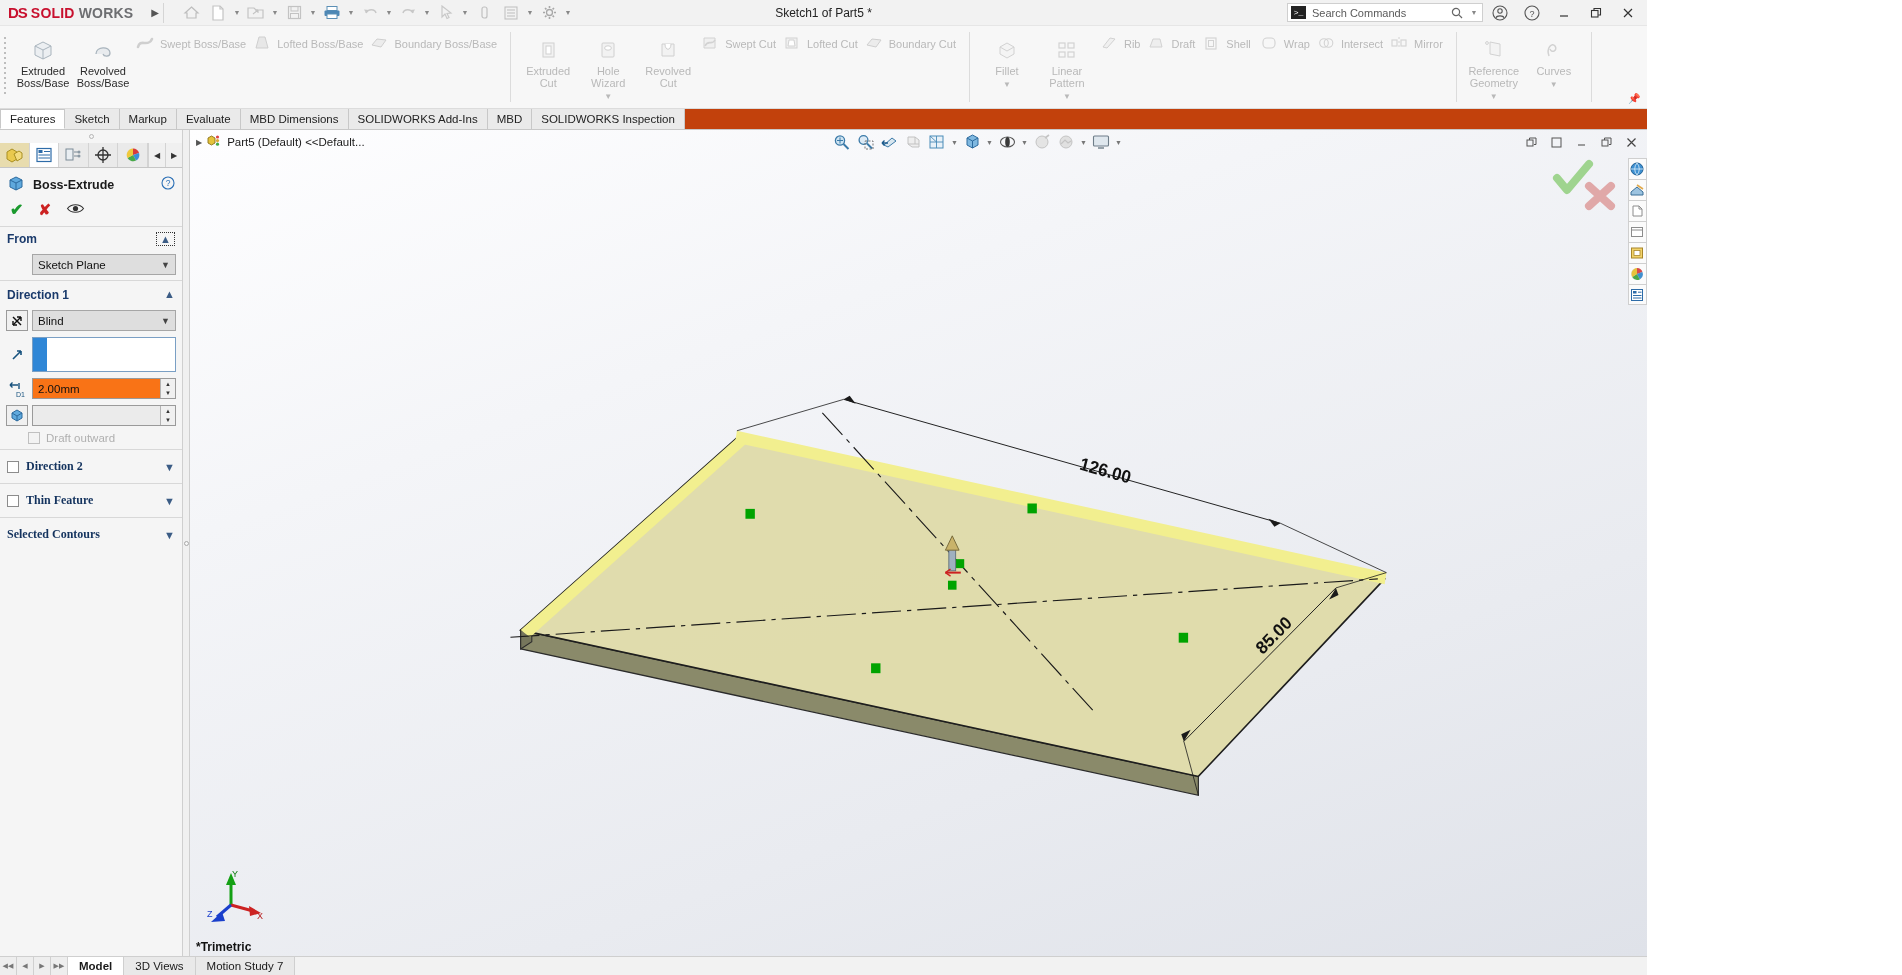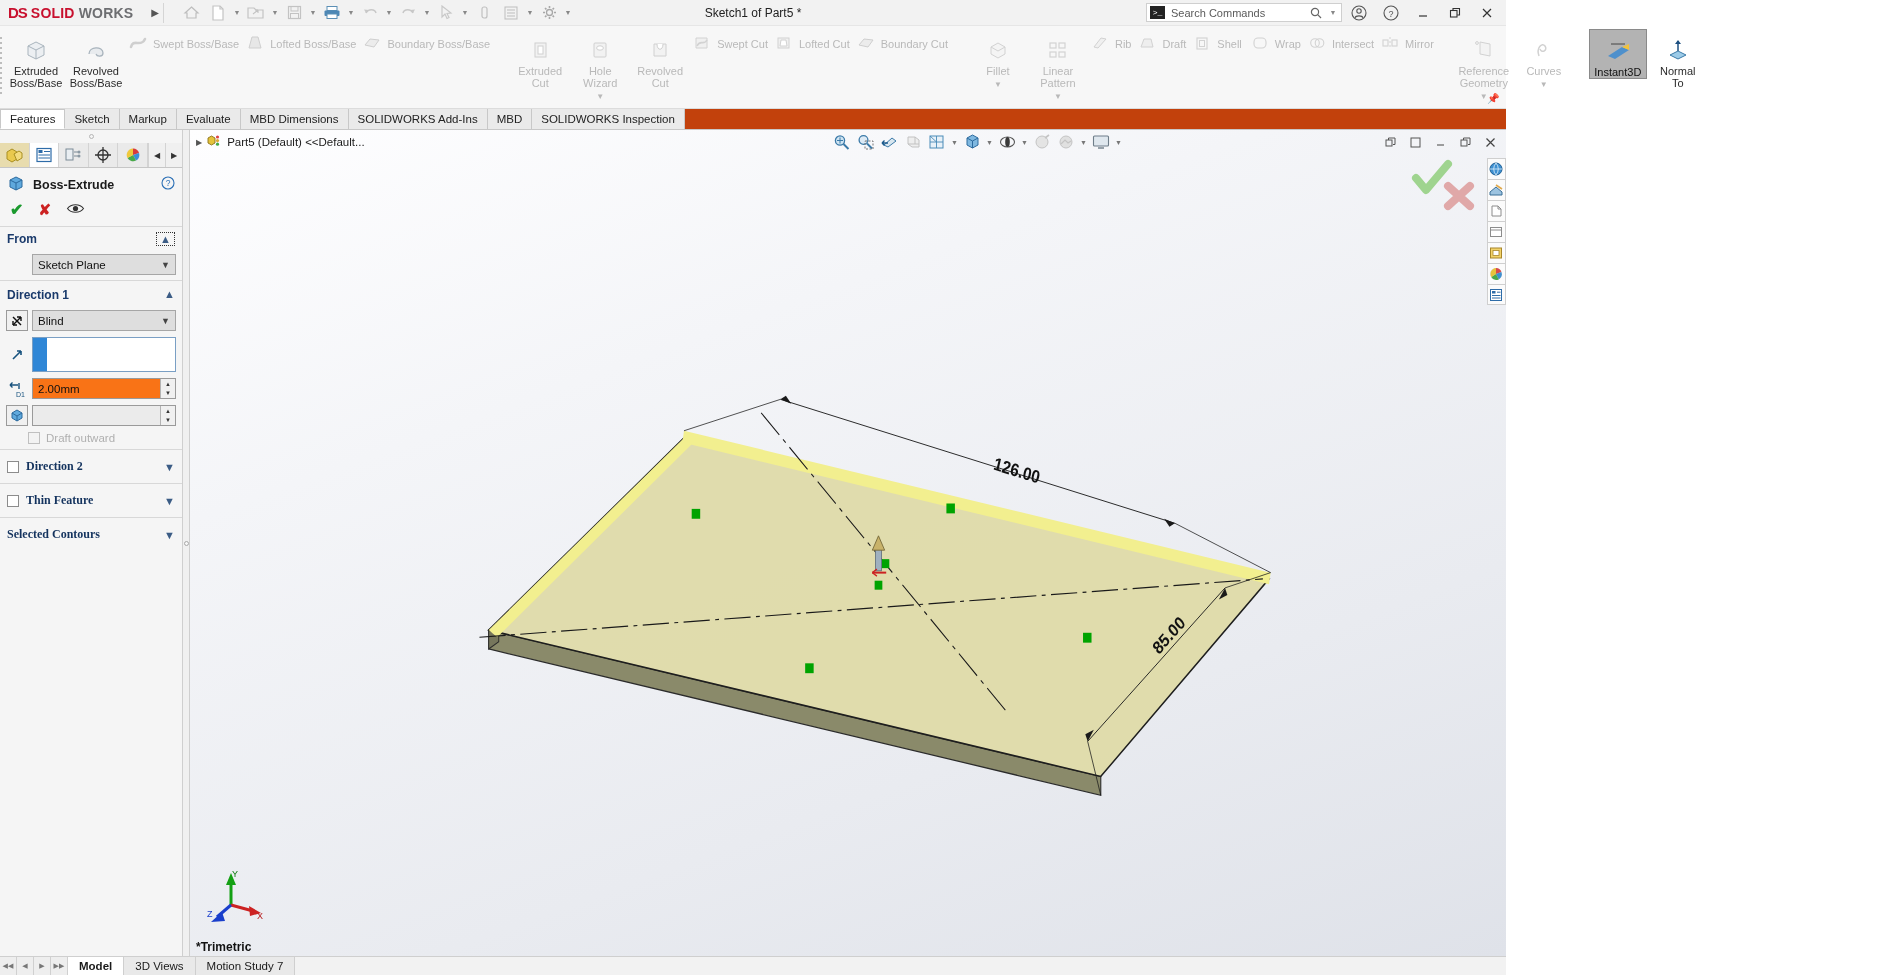--- a/index.html
+++ b/index.html
@@ -4,21 +4,21 @@
 <style>
   * { box-sizing: border-box; margin: 0; padding: 0; }
   html, body {
     width: 1902px; height: 975px;
     font-family: "Liberation Sans", sans-serif;
     font-size: 12px;
     overflow: hidden;
     background: #fff;
     color: #1a1a1a;
   }
-  .app { position: relative; width: 1506px; height: 975px; display: flex; flex-direction: column; }
+  .app { position: relative; width: 1647px; height: 975px; display: flex; flex-direction: column; }
 
   
   .titlebar {
     height: 26px; background: #f2f2f2; display: flex; align-items: center;
     position: relative; flex: none; border-bottom: 1px solid #e6e6e6;
   }
   .sw-logo { display: flex; align-items: center; padding-left: 8px; gap: 4px; }
   .sw-ds { color: #c8102e; font-weight: bold; font-size: 15px; letter-spacing: -1px; font-family: "Liberation Sans", sans-serif; }
   .sw-solid { color: #c8102e; font-weight: bold; font-size: 14px; letter-spacing: .2px; }
   .sw-works { color: #6d6e71; font-weight: bold; font-size: 14px; letter-spacing: .2px; }
@@ -525,43 +525,20 @@
           <svg width="24" height="24" viewBox="0 0 24 24">
               <path d="M7 18 C4 10 10 4 13 8 C16 12 10 16 8 11" fill="none" stroke="#d2d2d2" stroke-width="1.5"></path>
             </svg>
         </span>
         <span>Curves</span>
         <span class="dropcaret">▼</span>
       </div>
     </div>
     <div class="rsep"></div>
 
-    <div class="rgroup">
-      <div class="big-btn enabled active">
-        <span class="bi">
-          <svg width="32" height="24" viewBox="0 0 32 24">
-              <path d="M6 17 L20 8 L27 11 L13 20 Z" fill="#4e90cc"></path>
-              <path d="M20 8 L27 11 L27 5 Z" fill="#f0c23c"></path>
-              <path d="M9 5 h14" stroke="#444" stroke-width="1"></path>
-            </svg>
-        </span>
-        <span>Instant3D</span>
-      </div>
-      <div class="big-btn enabled">
-        <span class="bi">
-          <svg width="26" height="24" viewBox="0 0 26 24">
-              <path d="M13 3 V13" stroke="#1c4f80" stroke-width="1.5"></path>
-              <path d="M13 2 L10 6 H16 Z" fill="#1c4f80"></path>
-              <path d="M5 17 L13 13 L21 17 L13 21 Z" fill="#9ccbe8" stroke="#3b7aa8" stroke-width="1"></path>
-            </svg>
-        </span>
-        <span>Normal</span>
-        <span>To</span>
-      </div>
-    </div>
     <div class="ribbon-pin">📌</div>
   </div>
 
   <div class="tabrow">
     <div class="tab active">
         <span>Features</span>
       </div>
     <div class="tab">
         <span>Sketch</span>
       </div>

